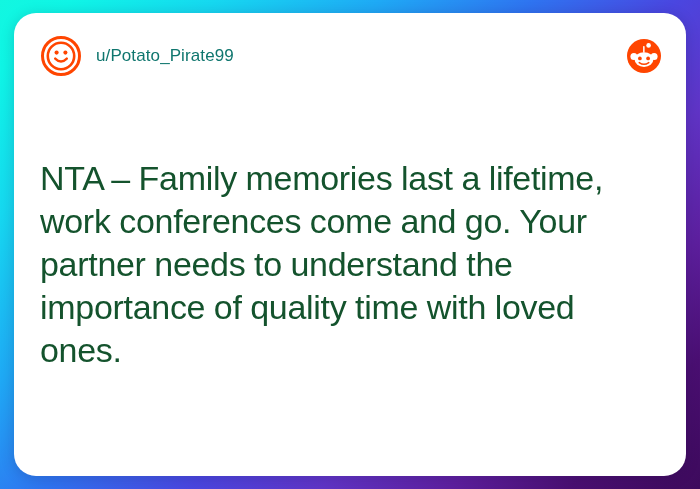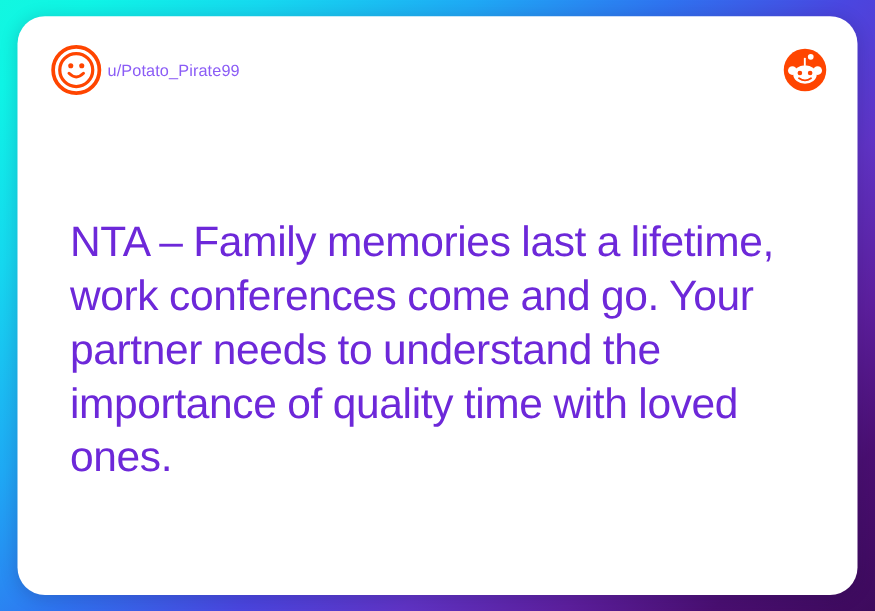--- a/index.html
+++ b/index.html
@@ -60,23 +60,23 @@
 
   .avatar-wrap {
     width: 42px;
     height: 42px;
     flex: 0 0 42px;
     display: block;
     line-height: 0;
   }
 
   .username {
-    margin-left: 4px;
-    font-size: 13px;
-    color: #8b5cf6;
+    margin-left: 14px;
+    font-size: 17px;
+    color: #0f766e;
     letter-spacing: 0.1px;
     white-space: nowrap;
     font-family: "Liberation Sans", sans-serif;
   }
 
   .header-spacer {
     flex: 1 1 auto;
   }
 
   .brand-logo {
@@ -91,25 +91,25 @@
     position: absolute;
     left: 0;
     top: 86px;
     right: 0;
     bottom: 0;
     padding: 58px 30px 0 26px;
     box-sizing: border-box;
   }
 
   .quote-text {
-    margin: 16px;
+    margin: 0;
     font-family: "Liberation Sans", sans-serif;
     font-size: 34px;
     line-height: 43px;
-    color: #6d28d9;
+    color: #14532d;
     font-weight: 400;
     letter-spacing: -0.3px;
     word-spacing: -0.5px;
     max-width: 610px;
   }
 </style>
 </head>
 <body>
 
 <div id="quote-card-canvas">

